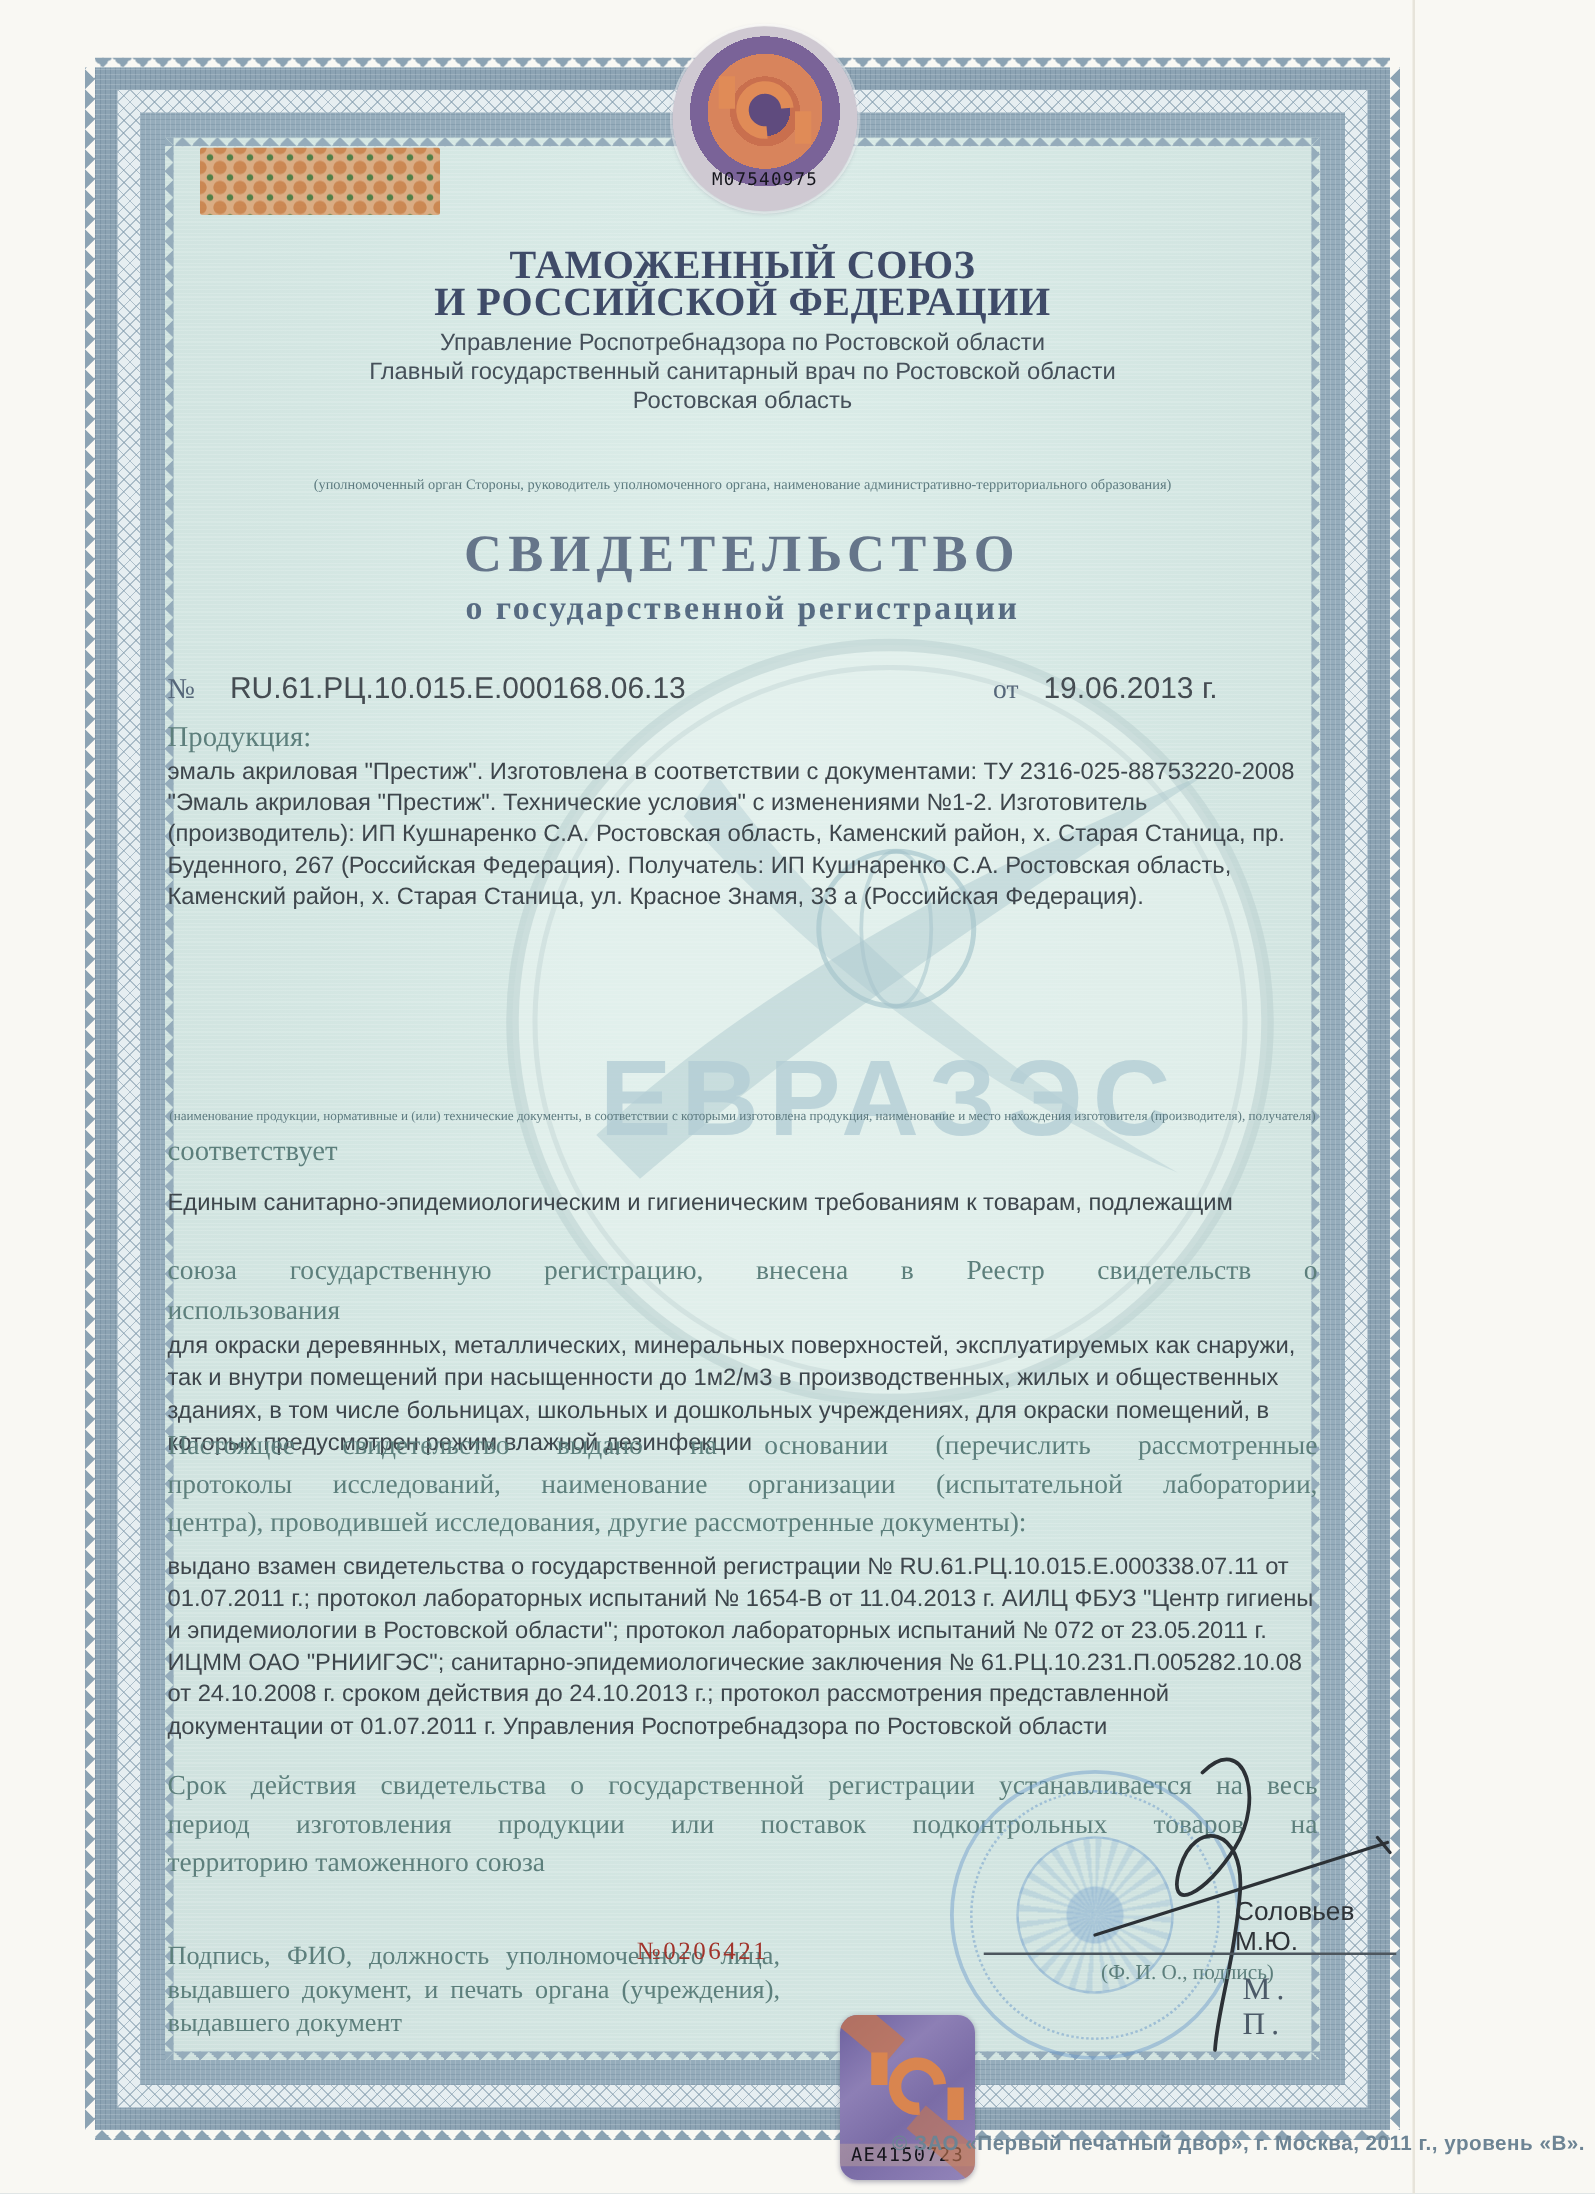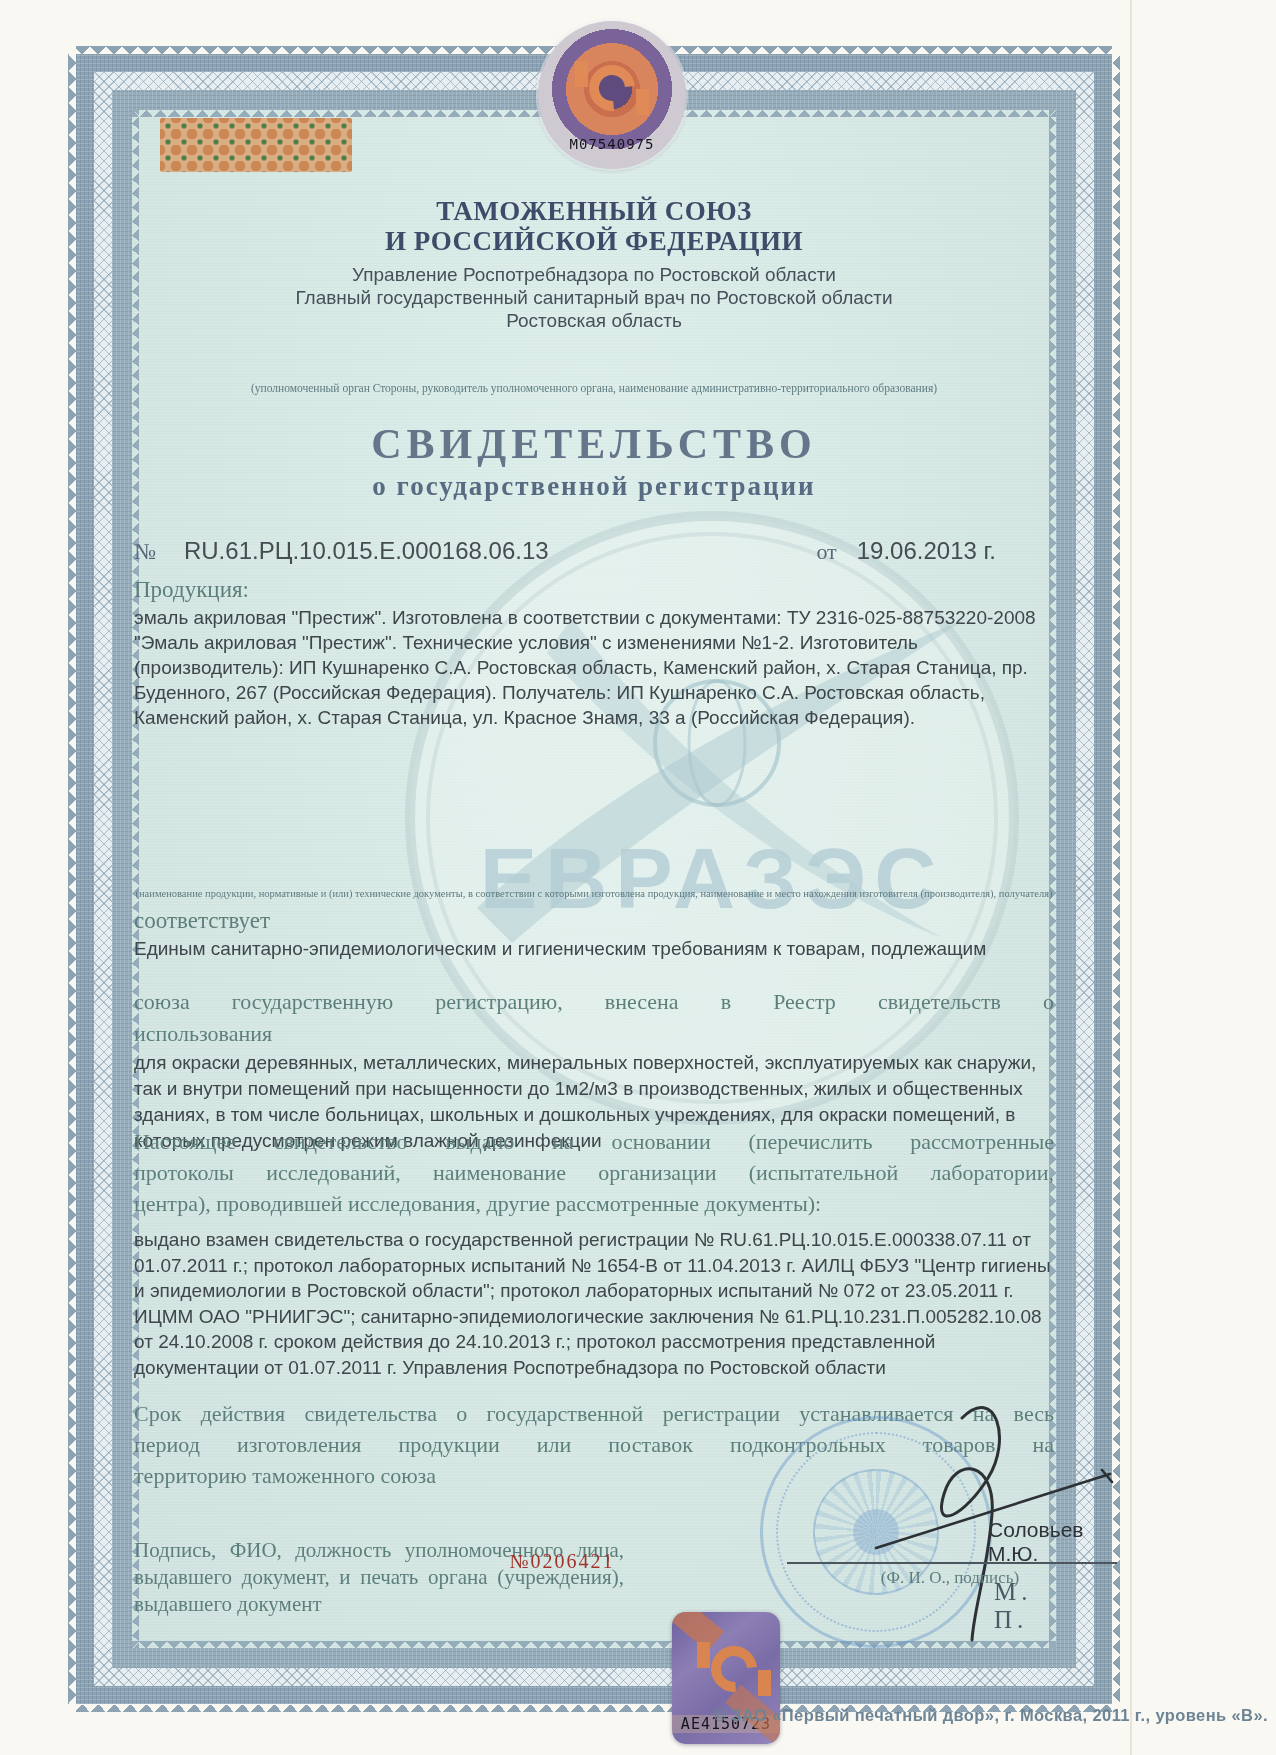--- a/index.html
+++ b/index.html
@@ -53,40 +53,40 @@
   .tooth.b{left:0;right:0;bottom:0;height:7px;
     background:conic-gradient(from -45deg at 50% 100%,var(--slate2) 0 90deg,transparent 90deg) bottom/14px 7px repeat-x;}
   .tooth.l{top:0;bottom:0;left:0;width:7px;
     background:conic-gradient(from 45deg at 0% 50%,var(--slate2) 0 90deg,transparent 90deg) left/7px 14px repeat-y;}
   .tooth.r{top:0;bottom:0;right:0;width:7px;
     background:conic-gradient(from 225deg at 100% 50%,var(--slate2) 0 90deg,transparent 90deg) right/7px 14px repeat-y;}
 
   
   .inner{position:absolute;inset:0;padding:0 2px;}
   .hdr1{margin-top:86px;text-align:center;color:var(--navy);
-    font-family:"Liberation Serif",serif;font-weight:bold;font-size:27px;line-height:30px;letter-spacing:.5px;}
+    font-family:"Liberation Serif",serif;font-weight:bold;font-size:32px;line-height:30px;letter-spacing:.5px;}
   .hdr2{margin-top:7px;text-align:center;color:#46505a;font-size:19px;line-height:23px;}
   .cap-org{margin-top:50px;text-align:center;color:#5e7b80;
     font-family:"Liberation Serif",serif;font-size:11.5px;line-height:13px;}
   .title1{margin-top:26px;text-align:center;color:#65758a;
     font-family:"Liberation Serif",serif;font-weight:bold;font-size:42px;line-height:46px;letter-spacing:5px;}
   .title2{margin-top:4px;text-align:center;color:#576b82;
     font-family:"Liberation Serif",serif;font-weight:bold;font-size:27px;line-height:30px;letter-spacing:2px;}
   .numrow{margin-top:36px;display:flex;align-items:baseline;font-size:24px;color:#454c52;}
   .numrow .nosign{font-family:"Liberation Serif",serif;color:#56677a;font-size:23px;margin-right:28px;}
   .numrow .ot{font-family:"Liberation Serif",serif;color:#56677a;font-size:22px;margin-left:auto;margin-right:20px;}
-  .numrow .date{margin-right:58px;text-align:right;}
+  .numrow .date{margin-right:80px;text-align:right;}
   .lbl{color:var(--teal);font-family:"Liberation Serif",serif;font-size:23px;line-height:26px;}
   .prod-lbl{margin-top:12px;}
   .body-sans{color:var(--sans);font-size:19px;line-height:25px;}
   .prod-text{margin-top:2px;}
   .cap-prod{margin-top:158px;text-align:center;color:#5e7b80;
     font-family:"Liberation Serif",serif;font-size:10.5px;line-height:12px;}
   .comp-lbl{margin-top:8px;}
-  .comp-text{margin-top:2px;line-height:26px;}
+  .comp-text{margin-top:16px;line-height:26px;}
   .form-par{margin-top:24px;color:var(--teal);
     font-family:"Liberation Serif",serif;font-size:22px;line-height:32px;}
   .jline{text-align:justify;text-align-last:justify;}
   .jlast{text-align-last:left;}
   .usage{margin-top:0;line-height:26px;}
   .basis-form{margin-top:-28px;position:relative;line-height:31px;}
   .basis-text{margin-top:8px;line-height:25.5px;}
   .validity{margin-top:18px;line-height:31px;}
   .sig-label{margin-top:46px;width:490px;font-size:21px;line-height:27px;}
 

